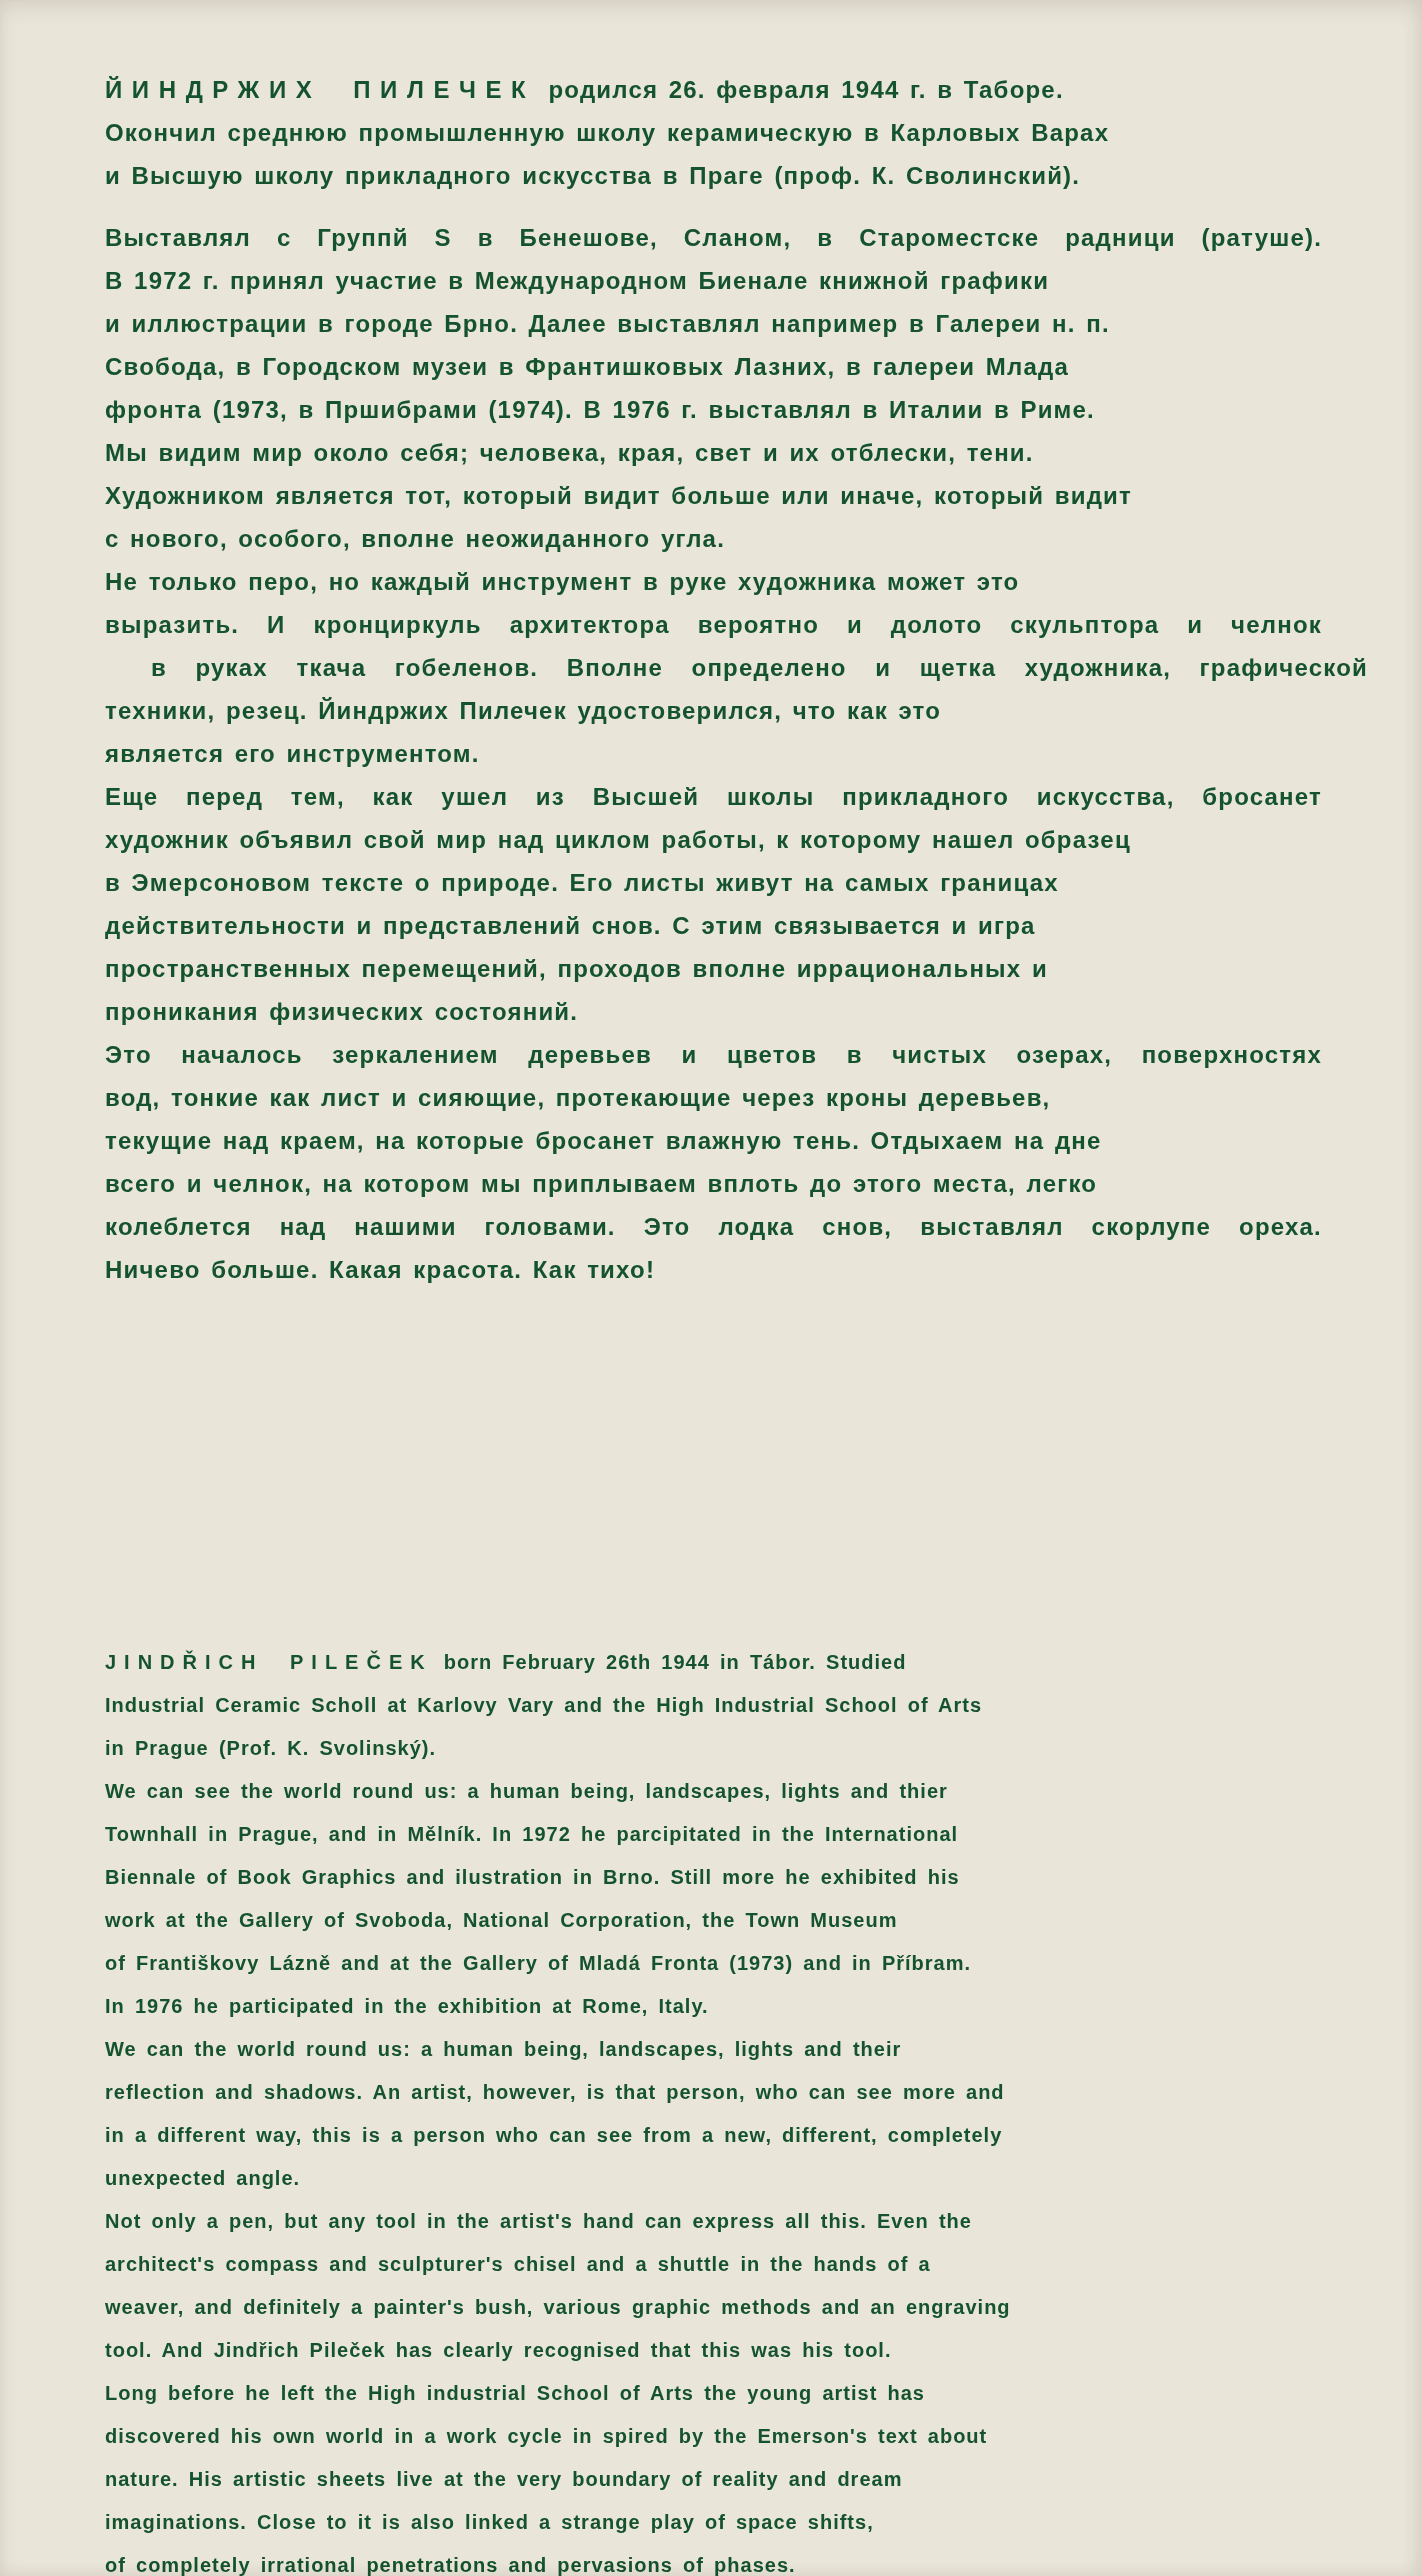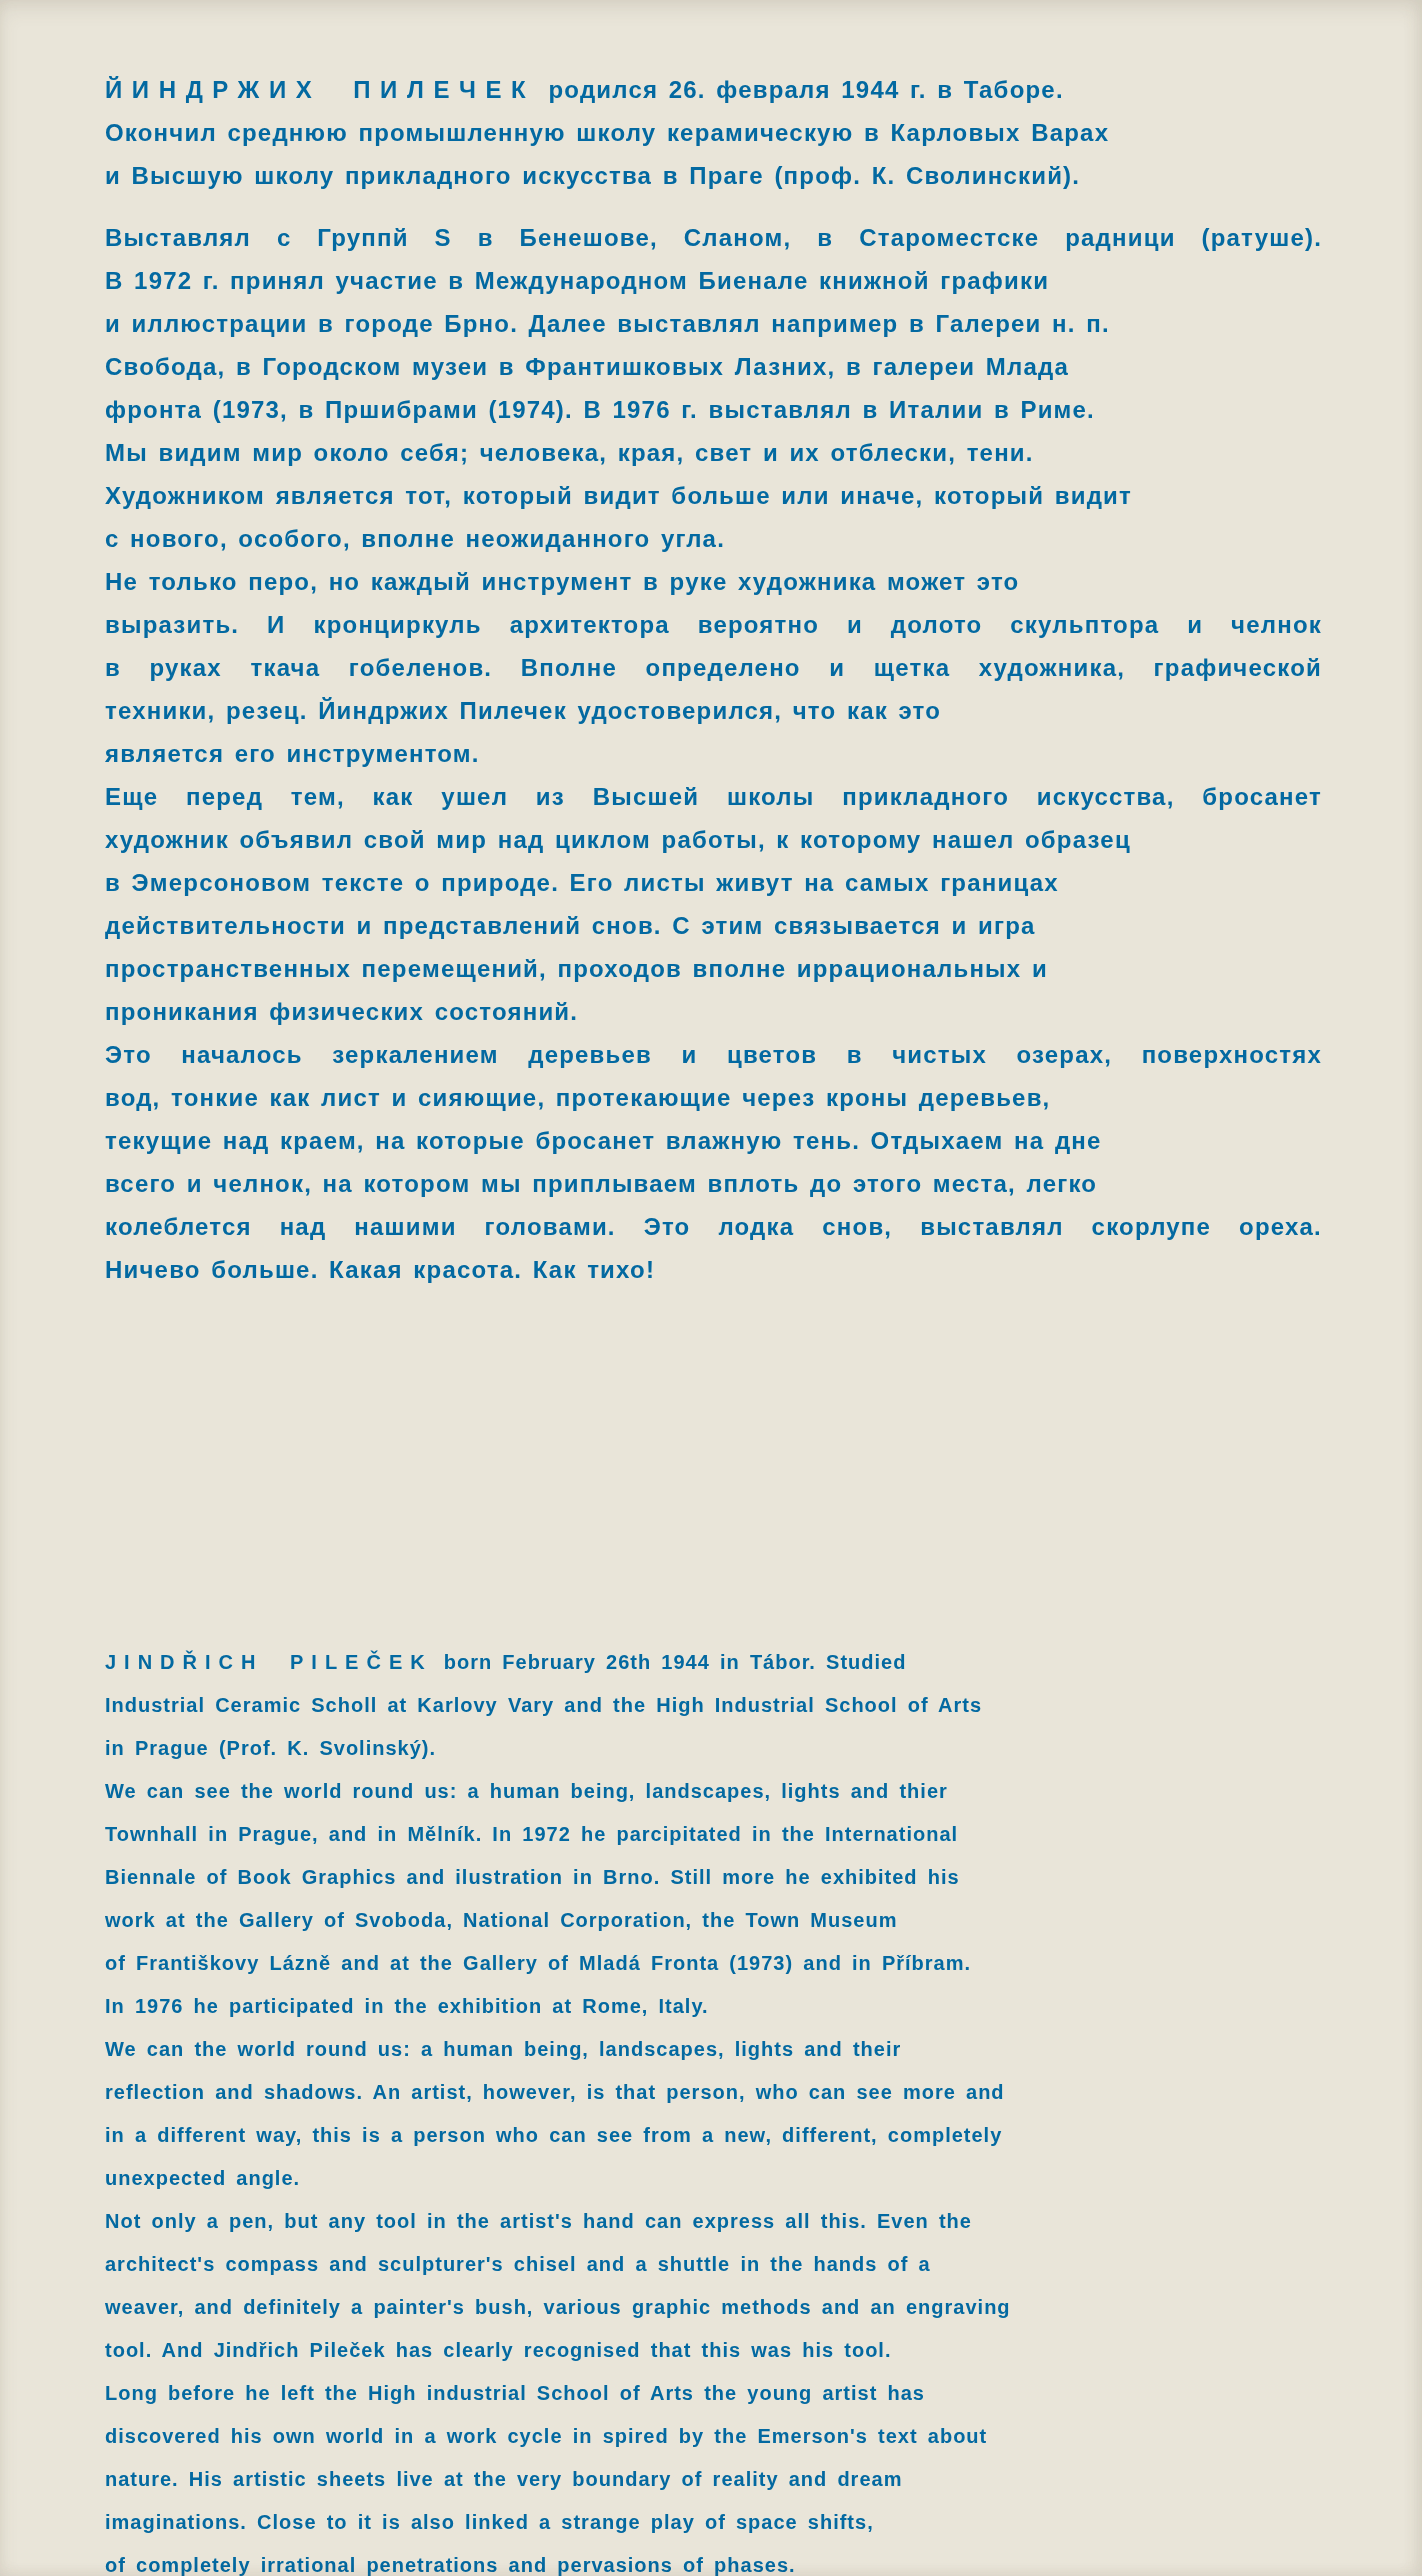--- a/index.html
+++ b/index.html
@@ -20,21 +20,21 @@
   .page::before {
     content: "";
     position: absolute;
     inset: 0;
     box-shadow: inset 0 9px 19.6px rgba(90, 80, 60, 0.10),
                 inset -7.1px 0 16px rgba(90, 80, 60, 0.05),
                 inset 0 -5.3px 12.4px rgba(90, 80, 60, 0.04);
     pointer-events: none;
   }
   .text-block {
-    color: #0369a1;
+    color: #14532d;
     font-weight: bold;
   }
   .text-block.ru {
     font-size: 24px;
     line-height: 43px;
     letter-spacing: 1.2px;
     word-spacing: 2.7px;
   }
   .text-block.en {
     font-size: 20px;
@@ -69,21 +69,21 @@
         <div class="text-line" style="text-align-last: justify; margin-top: 19px;"><span>Выставлял с Группй S в Бенешове, Сланом, в Староместске радници (ратуше).</span></div>
         <div class="text-line"><span>В 1972 г. принял участие в Международном Биенале книжной графики</span></div>
         <div class="text-line"><span>и иллюстрации в городе Брно. Далее выставлял например в Галереи н. п.</span></div>
         <div class="text-line"><span>Свобода, в Городском музеи в Франтишковых Лазних, в галереи Млада</span></div>
         <div class="text-line"><span>фронта (1973, в Пршибрами (1974). В 1976 г. выставлял в Италии в Риме.</span></div>
         <div class="text-line"><span>Мы видим мир около себя; человека, края, свет и их отблески, тени.</span></div>
         <div class="text-line"><span>Художником является тот, который видит больше или иначе, который видит</span></div>
         <div class="text-line"><span>с нового, особого, вполне неожиданного угла.</span></div>
         <div class="text-line"><span>Не только перо, но каждый инструмент в руке художника может это</span></div>
         <div class="text-line" style="text-align-last: justify;"><span>выразить. И кронциркуль архитектора вероятно и долото скульптора и челнок</span></div>
-        <div class="text-line" style="text-align-last: justify;"><span>в руках ткача гобеленов. Вполне определено и щетка художника, графической</span></div>
+        <div class="text-line" style="text-align-last: justify; margin-left: 46px;"><span>в руках ткача гобеленов. Вполне определено и щетка художника, графической</span></div>
         <div class="text-line"><span>техники, резец. Йиндржих Пилечек удостоверился, что как это</span></div>
         <div class="text-line"><span>является его инструментом.</span></div>
         <div class="text-line" style="text-align-last: justify;"><span>Еще перед тем, как ушел из Высшей школы прикладного искусства, бросанет</span></div>
         <div class="text-line"><span>художник объявил свой мир над циклом работы, к которому нашел образец</span></div>
         <div class="text-line"><span>в Эмерсоновом тексте о природе. Его листы живут на самых границах</span></div>
         <div class="text-line"><span>действительности и представлений снов. С этим связывается и игра</span></div>
         <div class="text-line"><span>пространственных перемещений, проходов вполне иррациональных и</span></div>
         <div class="text-line"><span>проникания физических состояний.</span></div>
         <div class="text-line" style="text-align-last: justify;"><span>Это началось зеркалением деревьев и цветов в чистых озерах, поверхностях</span></div>
         <div class="text-line"><span>вод, тонкие как лист и сияющие, протекающие через кроны деревьев,</span></div>

